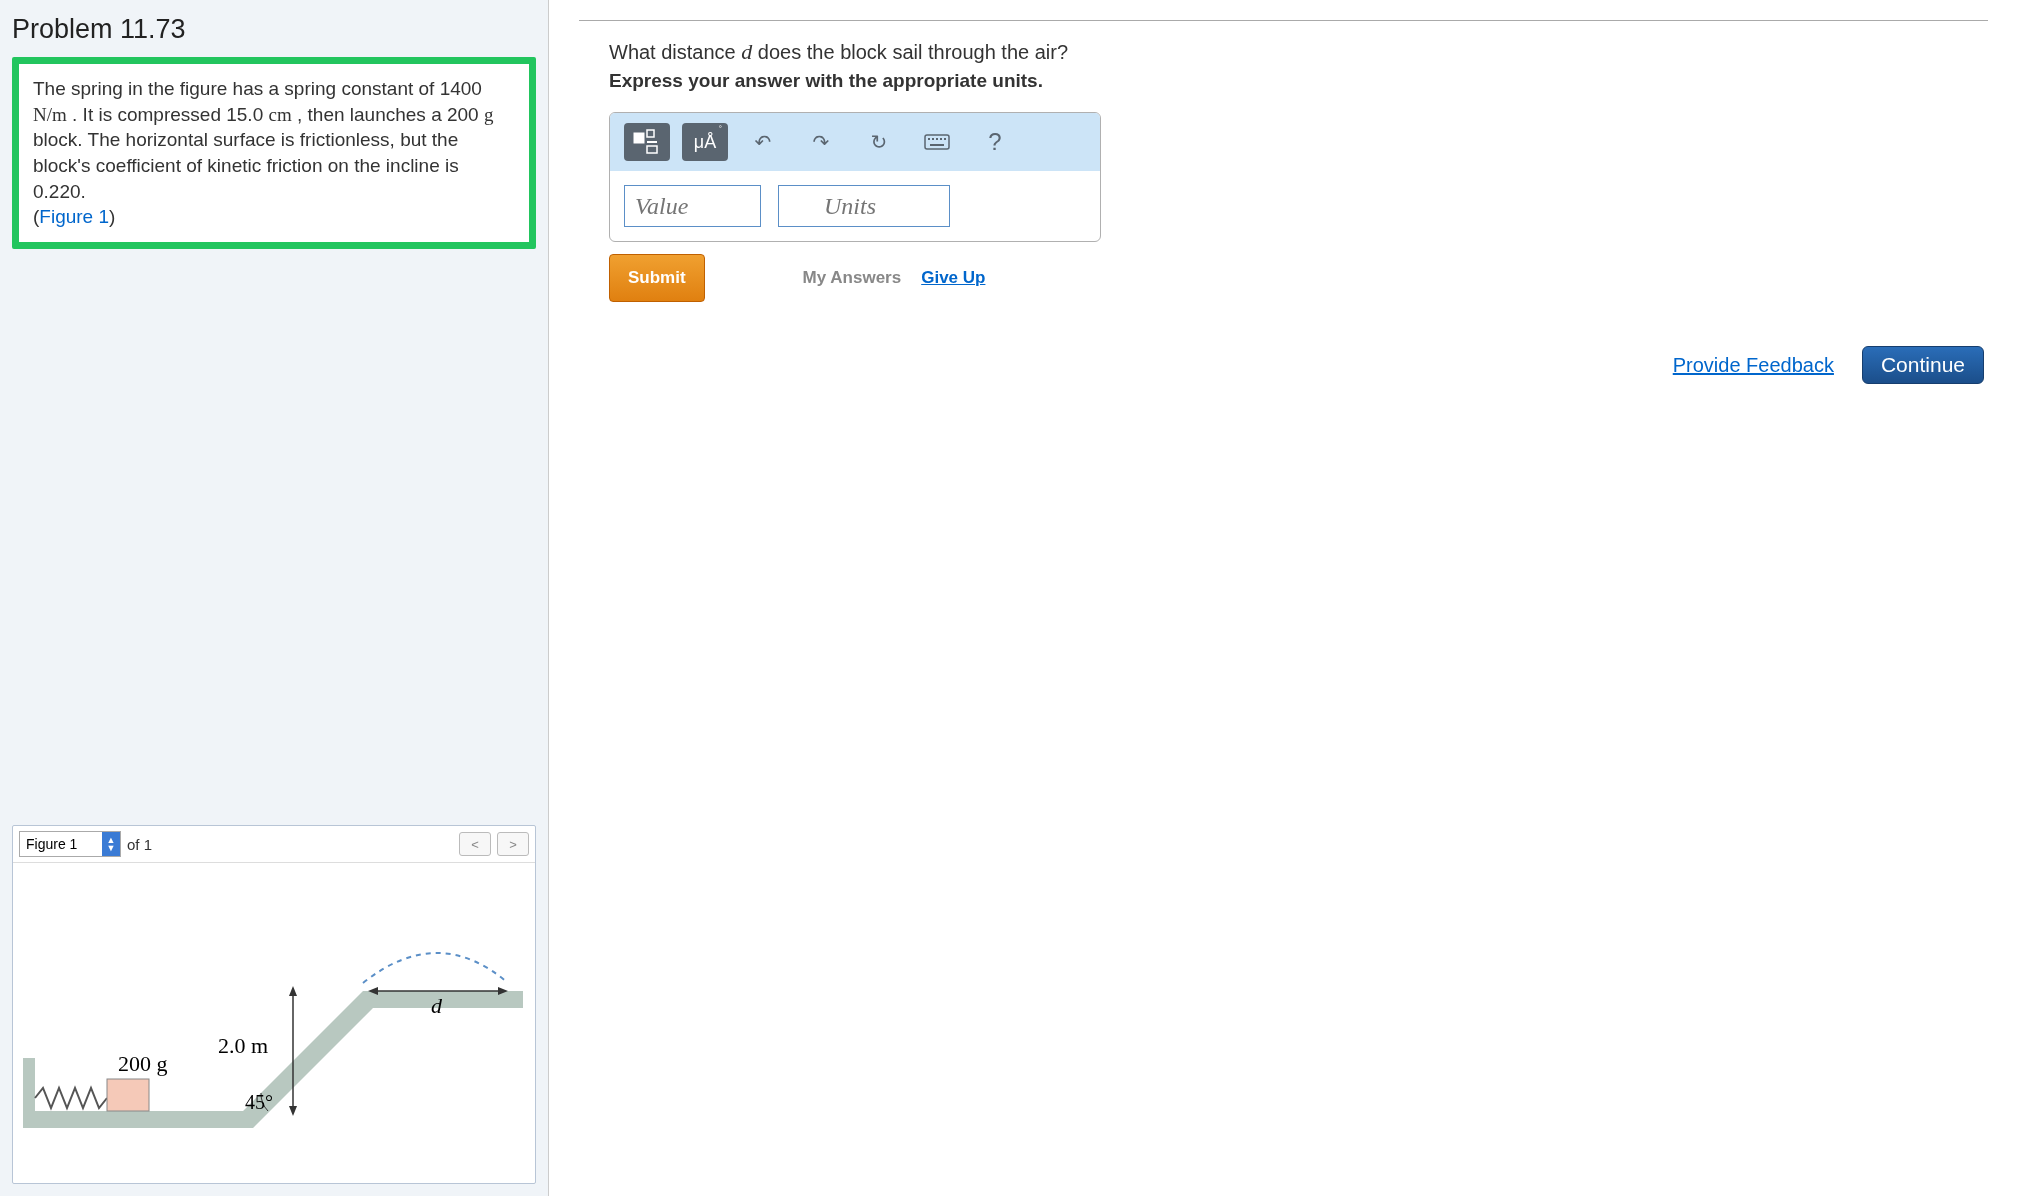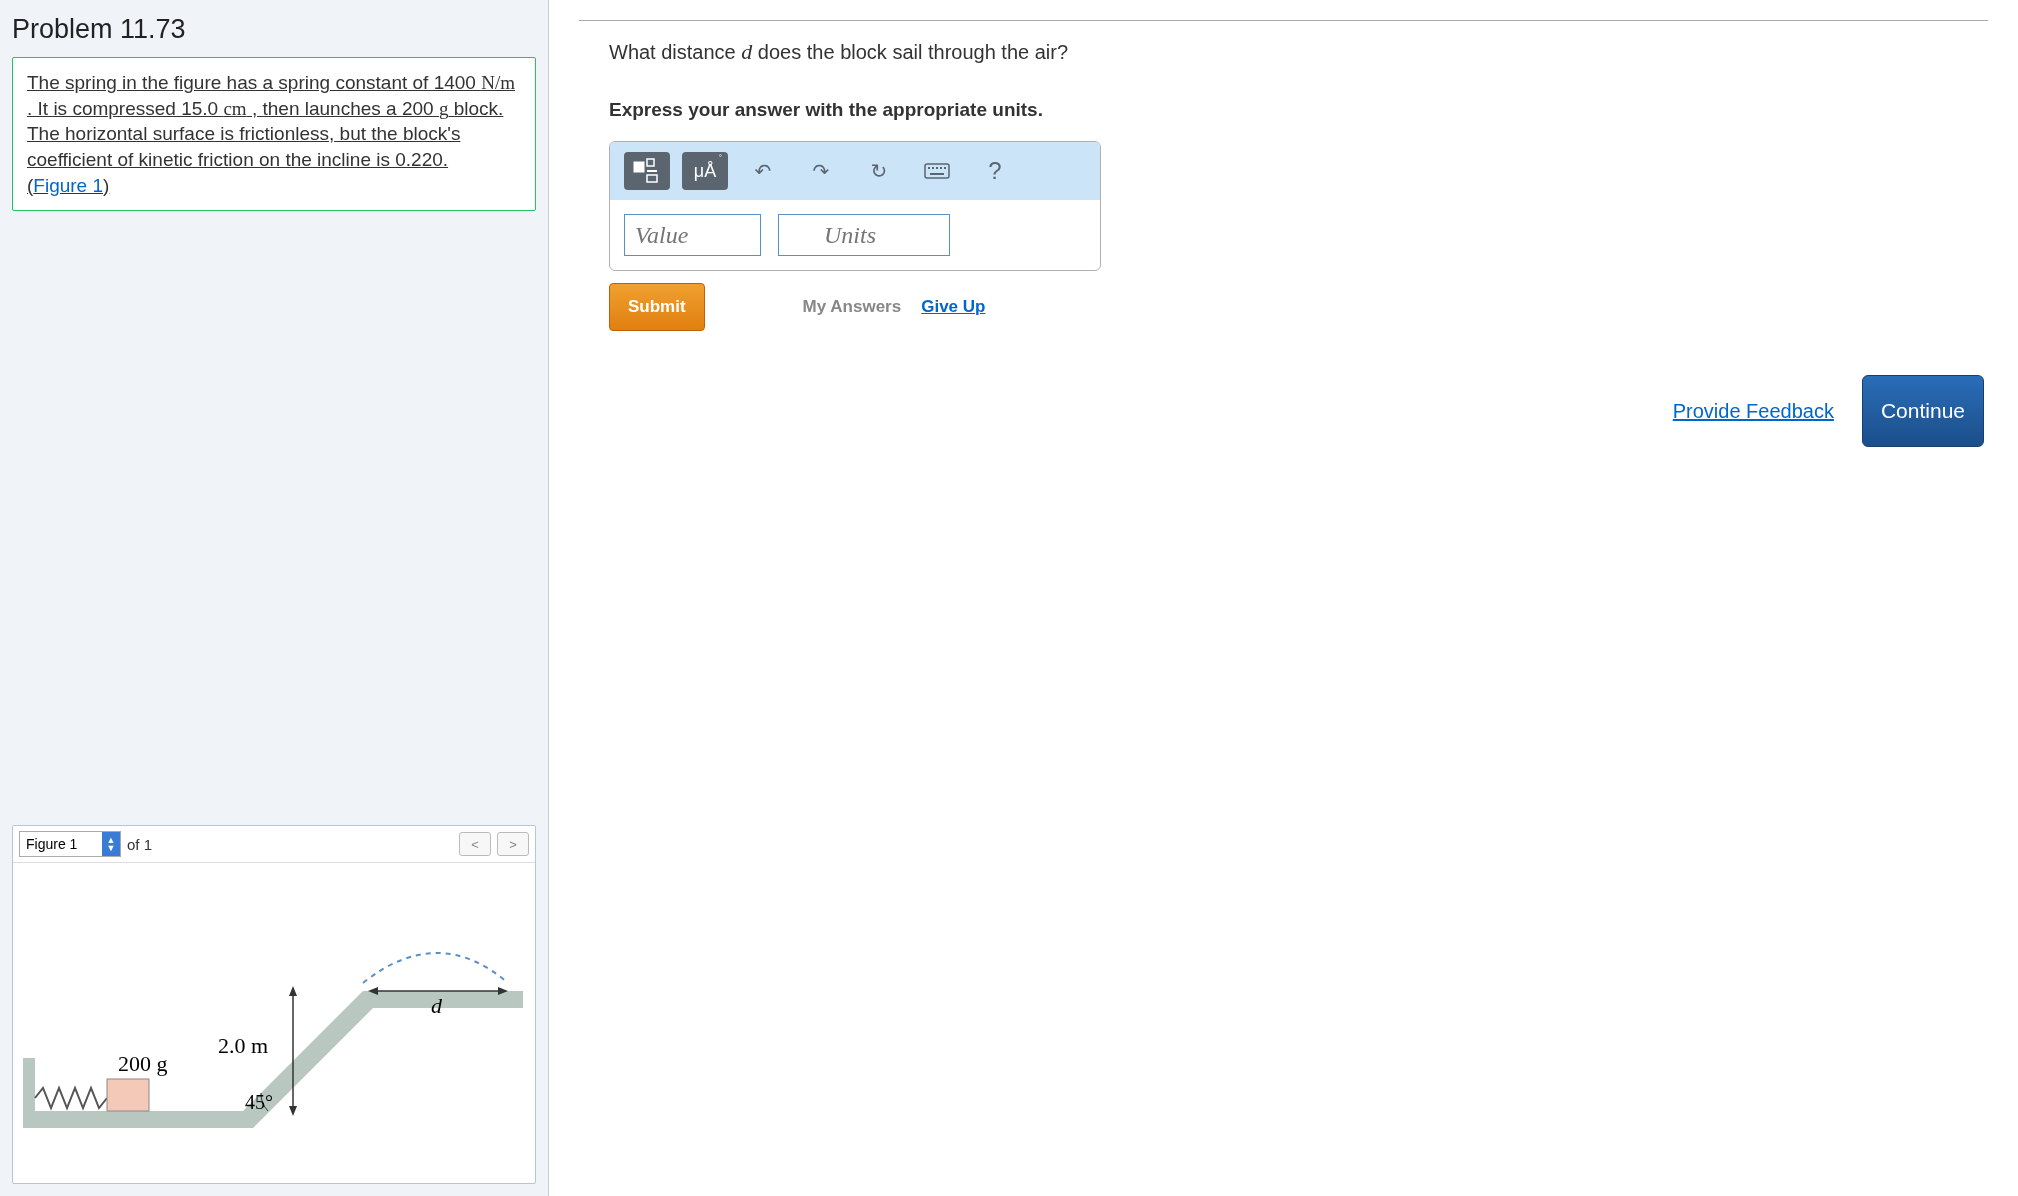--- a/index.html
+++ b/index.html
@@ -20,28 +20,27 @@
     padding: 4px;
     display: flex;
     flex-direction: column;
   }
   .problem-title {
     font-size: 27px;
     padding: 10px 8px 12px 8px;
     color: #222;
   }
   .problem-box {
-    border: 1px solid #22c55e;
+    border: 7px solid #22c55e;
     background: #fff;
     margin: 0 8px 0 8px;
     padding: 12px 14px;
     border-radius: 2px;
     font-size: 19px;
     line-height: 1.35;
-    text-decoration: underline;
   }
   .problem-box a {
     color: #0066cc;
     cursor: pointer;
   }
   .left-spacer {
     flex: 1;
   }
   .figure-panel {
     border: 1px solid #b8c5d6;
@@ -122,21 +121,21 @@
   .part-label {
     font-size:22px;
     font-weight:bold;
     margin:0 0 16px 0;
   }
   .part-body {
     padding-left:30px;
   }
   .question-text {
     font-size:20px;
-    margin-bottom:34px;
+    margin-bottom:5px;
   }
   .question-text .ital {
     font-style:italic;
     font-family:'Times New Roman',serif;
     font-size:22px;
   }
   .instruction {
     font-weight:bold;
     font-size:19px;
     margin-bottom:20px;
@@ -230,21 +229,21 @@
     text-decoration:underline;
     font-size:20px;
     cursor:pointer;
     text-align:right;
   }
   .continue-btn {
     background:linear-gradient(#2a6db8,#1b4e8a);
     color:#fff;
     border:1px solid #163e6e;
     border-radius:6px;
-    padding:23px 18px;
+    padding:6px 18px;
     font-size:21px;
     cursor:pointer;
   }
   .serif { font-family:'Times New Roman',serif; }
 </style>
 </head>
 <body>
 
 <div class="container">
   <div class="left-panel">

